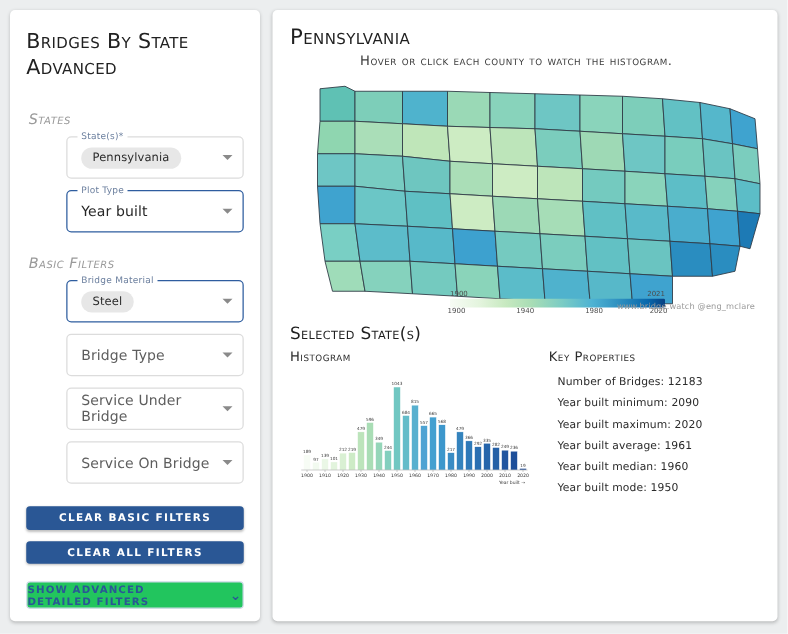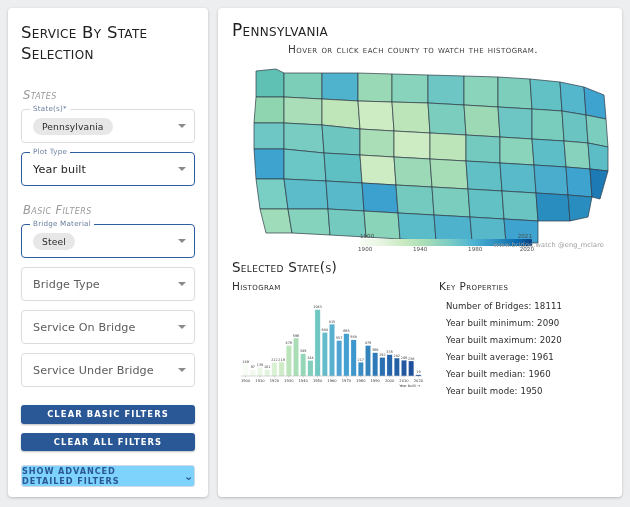--- a/index.html
+++ b/index.html
@@ -22,21 +22,21 @@
   .panel-title {
     font-variant:small-caps; font-size:16.5px; letter-spacing:.3px;
     color:#212121; line-height:1.28; font-weight:400; margin-bottom:16px;
   }
   .section-label {
     font-variant:small-caps; font-style:italic; font-size:11.5px;
     color:#9a9a9a; letter-spacing:.4px; margin:8px 0 7px 2px;
   }
 
   
-  .field { position:relative; margin-bottom:9px; }
+  .field { position:relative; margin-bottom:9px;margin-left:32px; }
   .field .legend {
     position:absolute; top:-5px; left:9px; padding:0 3px;
     background:#fff; font-size:7.2px; color:#6b7f9e; z-index:2;
     letter-spacing:.2px; white-space:nowrap;
   }
   .ctl {
     border:1px solid #dcdcdc; border-radius:4px; background:#fff;
     height:34px; display:flex; align-items:center;
     padding:0 8px 0 11px;
   }
@@ -58,21 +58,21 @@
     background:#2a5795; color:#fff; border:none; border-radius:3px;
     height:25px; width:100%; margin-top:9px;
     font-size:8.4px; font-weight:700; letter-spacing:1.1px;
     font-variant:small-caps; text-transform:uppercase;
     box-shadow:0 1px 2px rgba(0,0,0,.25); cursor:pointer;
     font-family:"DejaVu Sans", sans-serif;
     text-align:center;
   }
   .btn-outline {
     margin-top:14px; border:1px solid #cdd9e6; border-radius:3px;
-    height:30px; width:100%; background:#7dd3fc; cursor:pointer;
+    height:30px; width:100%; background:#22c55e; cursor:pointer;
     display:flex; align-items:center; justify-content:center; gap:26px;
     color:#2a5795; font-size:8.2px; font-weight:700; letter-spacing:.9px;
     text-transform:uppercase;
   }
   .chev { font-size:11px; line-height:1; color:#2a5795; }
 
   
   .main {
     flex:1; background:#fff; border-radius:4px;
     box-shadow:0 1px 3px rgba(0,0,0,0.22);
@@ -108,21 +108,21 @@
   .props div { font-size:8.6px; color:#2b2b2b; margin-bottom:7px; padding-left:7px; letter-spacing:.1px; }
   .hist { position:relative; }
   .hist svg { display:block; }
 </style>
 </head>
 <body>
 
 <div class="app">
 
   <div class="sidebar">
-    <div class="panel-title">Service By State Selection</div>
+    <div class="panel-title">Bridges By State Advanced</div>
 
     <div class="section-label">States</div>
 
     <div class="field">
       <div class="legend">State(s)*</div>
       <div class="ctl">
         <div class="val">
           <span class="chip">Pennsylvania</span>
         </div>
         <div class="caret"></div>
@@ -152,28 +152,28 @@
 
     <div class="field">
       <div class="ctl">
         <div class="val placeholder">Bridge Type</div>
         <div class="caret"></div>
       </div>
     </div>
 
     <div class="field">
       <div class="ctl">
+        <div class="val placeholder">Service Under Bridge</div>
+        <div class="caret"></div>
+      </div>
+    </div>
+
+    <div class="field">
+      <div class="ctl">
         <div class="val placeholder">Service On Bridge</div>
-        <div class="caret"></div>
-      </div>
-    </div>
-
-    <div class="field">
-      <div class="ctl">
-        <div class="val placeholder">Service Under Bridge</div>
         <div class="caret"></div>
       </div>
     </div>
 
     <button class="btn-primary">Clear Basic Filters</button>
     <button class="btn-primary">Clear All Filters</button>
 
     <div class="btn-outline">
       <span>Show Advanced Detailed Filters</span>
       <span class="chev">⌄</span>
@@ -364,21 +364,21 @@
               <text x="172.00" y="87.60" text-anchor="middle" font-size="3.7" fill="#3a3a3a" font-family="&quot;DejaVu Sans&quot;, sans-serif">2010</text>
               <line x1="186.4" x2="186.4" y1="82" y2="83.6" stroke="#9a9a9a" stroke-width="0.4"></line>
               <text x="186.40" y="87.60" text-anchor="middle" font-size="3.7" fill="#3a3a3a" font-family="&quot;DejaVu Sans&quot;, sans-serif">2020</text>
               <text x="188" y="93" text-anchor="end" font-size="3.6" fill="#3a3a3a" font-family="&quot;DejaVu Sans&quot;, sans-serif">Year built →</text>
             </svg>
         </div>
       </div>
       <div class="col-right">
         <div class="sub-head">Key Properties</div>
         <div class="props" id="props">
-            <div>Number of Bridges: 18111</div>
+            <div>Number of Bridges: 12183</div>
             <div>Year built minimum: 2090</div>
             <div>Year built maximum: 2020</div>
             <div>Year built average: 1961</div>
             <div>Year built median: 1960</div>
             <div>Year built mode: 1950</div>
           </div>
       </div>
     </div>
   </div>
 </div>

